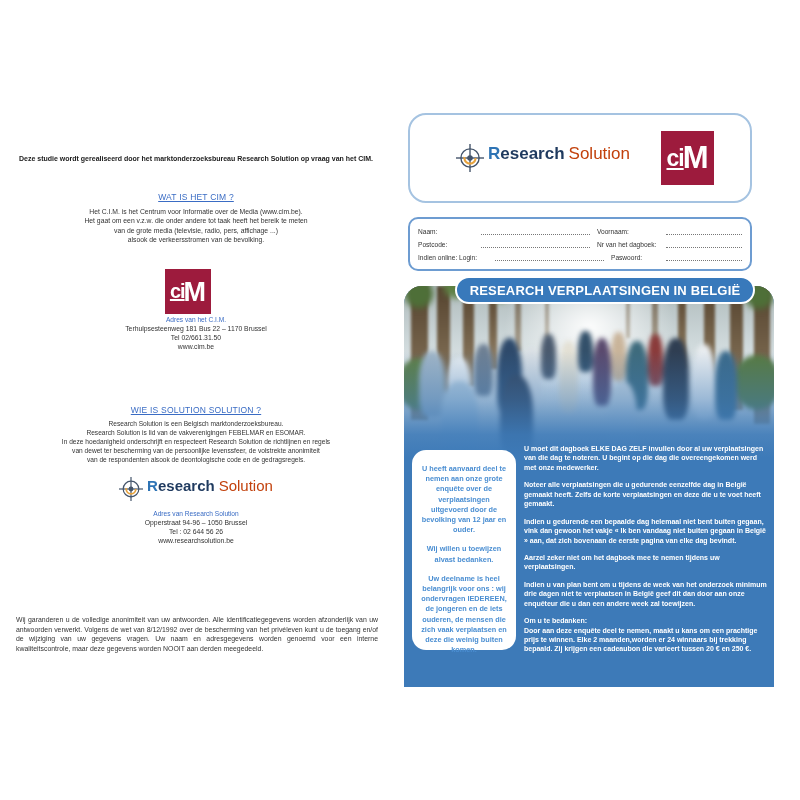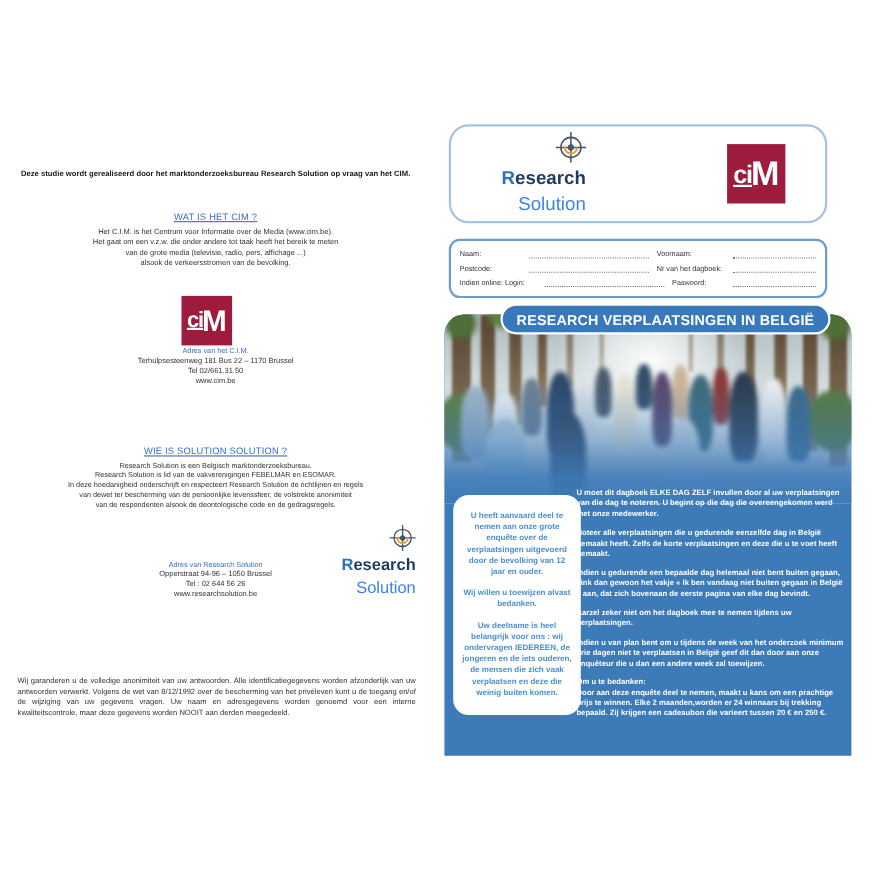--- a/index.html
+++ b/index.html
@@ -13,24 +13,24 @@
   
   .intro-line{left:14px;top:155px;width:364px;font-size:7px;font-weight:bold;color:#1a1a1a;text-align:center;}
   .sec-heading{width:364px;left:14px;font-size:8.5px;font-weight:normal;color:#3a6cc4;text-decoration:underline;text-align:center;letter-spacing:.2px;}
   .body-txt{width:364px;left:14px;font-size:6.8px;line-height:1.38;color:#333;text-align:center;}
   .cim-logo{background:#9d1b3d;color:#fff;display:flex;align-items:center;justify-content:center;font-weight:bold;}
   .cim-logo .ci{font-size:20px;letter-spacing:-1px;text-decoration:underline;}
   .cim-logo .m{font-size:27px;margin-left:-1px;line-height:0;}
   .cim-logo-left{left:165px;top:269px;width:46px;height:45px;}
   .addr-label{width:364px;left:14px;font-size:6.6px;color:#3a6cc4;text-align:center;}
   .addr-line{width:364px;left:14px;font-size:6.8px;color:#333;text-align:center;}
-  .rs-logo{display:flex;align-items:flex-end;gap:4px;flex-direction:column;}
+  .rs-logo{display:flex;align-items:flex-start;gap:4px;}
   .rs-logo .word-research{font-weight:bold;color:#1f3a5f;}
   .rs-logo .word-research .cap{color:#2e74b5;}
-  .rs-logo .word-solution{color:#3b82f6;}
+  .rs-logo .word-solution{color:#c2410c;}
   .rs-logo-left{left:14px;top:477px;width:364px;justify-content:center;font-size:15px;}
   .footer-txt{left:16px;top:615px;width:362px;font-size:6.9px;line-height:1.38;color:#333;text-align:justify;}
 
   
   .logo-box{left:408px;top:113px;width:344px;height:90px;background:#fff;border:2px solid #a5c3e1;border-radius:18px;
     display:flex;align-items:center;justify-content:space-between;padding:0 36px 0 46px;box-sizing:border-box;}
   .logo-box .rs-logo{font-size:17px;}
   .cim-logo-right{width:53px;height:54px;}
   .form-box{left:408px;top:217px;width:344px;height:54px;background:#fff;border:2px solid #6d9cd1;border-radius:10px;
     display:flex;flex-direction:column;justify-content:space-evenly;padding:3px 8px;box-sizing:border-box;}
@@ -56,21 +56,21 @@
      radial-gradient(circle at 86% 14%, #5d7f42 0 13px, transparent 14px),
      radial-gradient(circle at 96% 32%, #4e6f38 0 14px, transparent 15px),
      radial-gradient(circle at 50% 6%, #8aa06a 0 10px, transparent 11px);}
   .trees{position:absolute;inset:0;filter:blur(1.5px);}
   .trunk{position:absolute;top:0;background:linear-gradient(to bottom,#55432f,#7b6950 60%,#9a8a70);}
   .bush{position:absolute;filter:blur(2.5px);border-radius:50%;}
   .crowd{position:absolute;inset:0;filter:blur(2.5px);}
   .person{position:absolute;border-radius:45% 45% 30% 30%;}
   .fade{position:absolute;left:0;bottom:0;width:100%;height:62%;
     background:linear-gradient(to bottom, rgba(61,122,184,0) 0%, rgba(61,122,184,.45) 45%, rgba(61,122,184,.9) 78%, #3d7ab8 100%);}
-  .intro-box{position:absolute;left:8px;top:164px;width:116px;height:200px;background:#fff;border-radius:14px;
+  .intro-box{position:absolute;left:8px;top:164px;width:104px;height:200px;background:#fff;border-radius:14px;
     box-sizing:border-box;padding:14px 7px;color:#4a8ed2;font-weight:bold;font-size:7.3px;line-height:1.4;text-align:center;}
   .intro-box p{margin:0 0 9px 0;}
   .instructions{position:absolute;left:120px;top:158px;width:243px;color:#ffffff;font-weight:bold;font-size:7px;line-height:1.35;}
   .instructions p{margin:0 0 8px 0;}
   .thanks-heading{margin-bottom:0 !important;}
 </style>
 </head>
 <body>
 
 <div class="abs intro-line">Deze studie wordt gerealiseerd door het marktonderzoeksbureau Research Solution op vraag van het CIM.</div>

